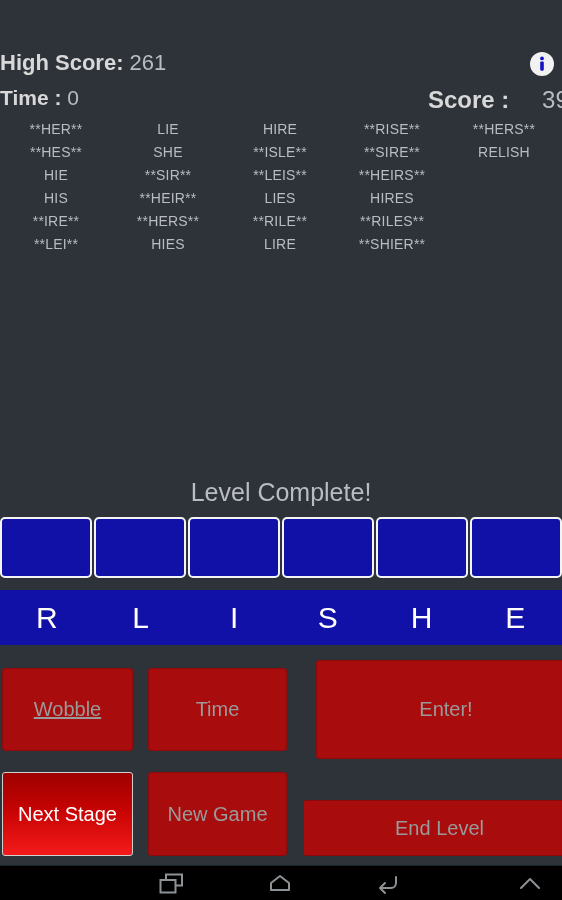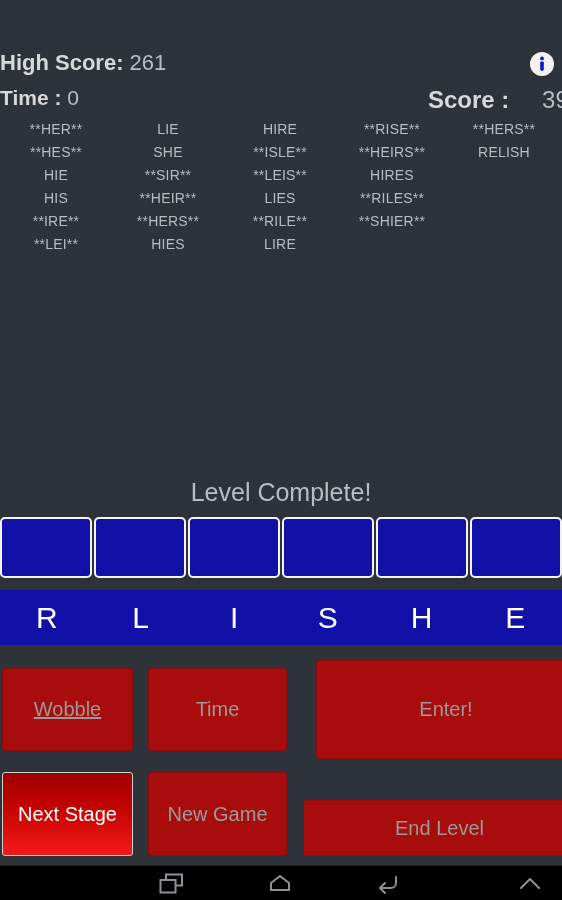--- a/index.html
+++ b/index.html
@@ -193,20 +193,21 @@
       <div class="word-col" style="left: 224px;">
         <div class="word-item">HIRE</div>
         <div class="word-item">**ISLE**</div>
         <div class="word-item">**LEIS**</div>
         <div class="word-item">LIES</div>
         <div class="word-item">**RILE**</div>
         <div class="word-item">LIRE</div>
       </div>
       <div class="word-col" style="left: 336px;">
         <div class="word-item">**RISE**</div>
+        <div class="word-item">**SIRE**</div>
         <div class="word-item">**HEIRS**</div>
         <div class="word-item">HIRES</div>
         <div class="word-item">**RILES**</div>
         <div class="word-item">**SHIER**</div>
       </div>
       <div class="word-col" style="left: 448px;">
         <div class="word-item">**HERS**</div>
         <div class="word-item">RELISH</div>
       </div>
     </div>

